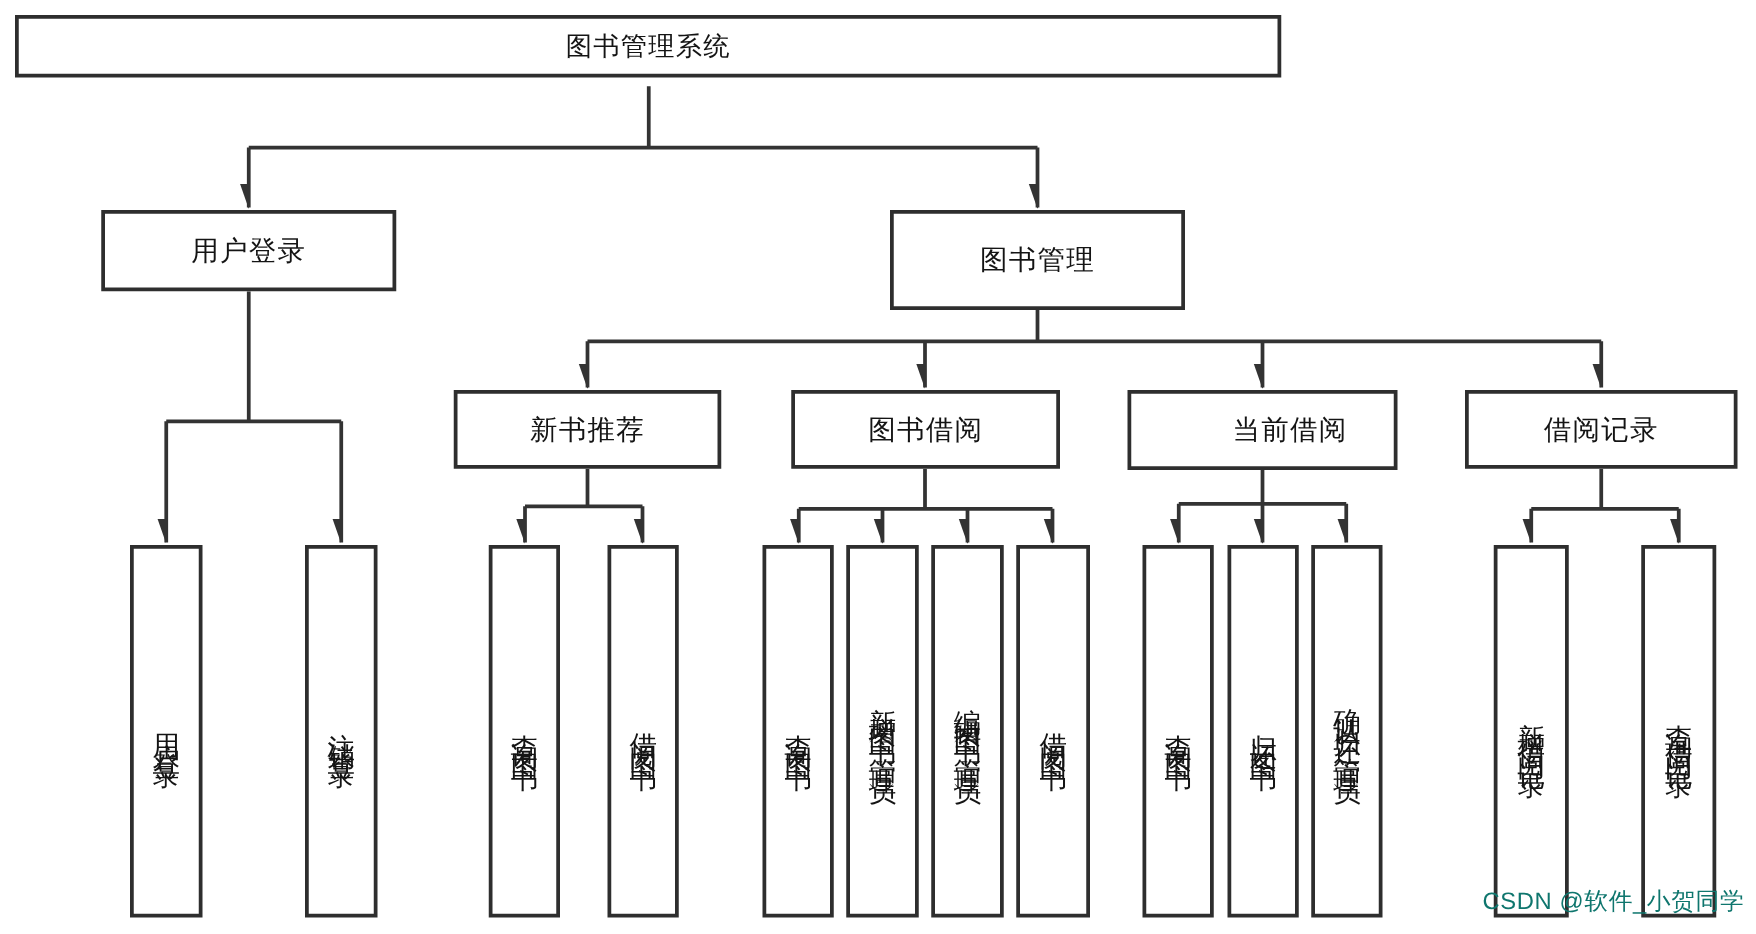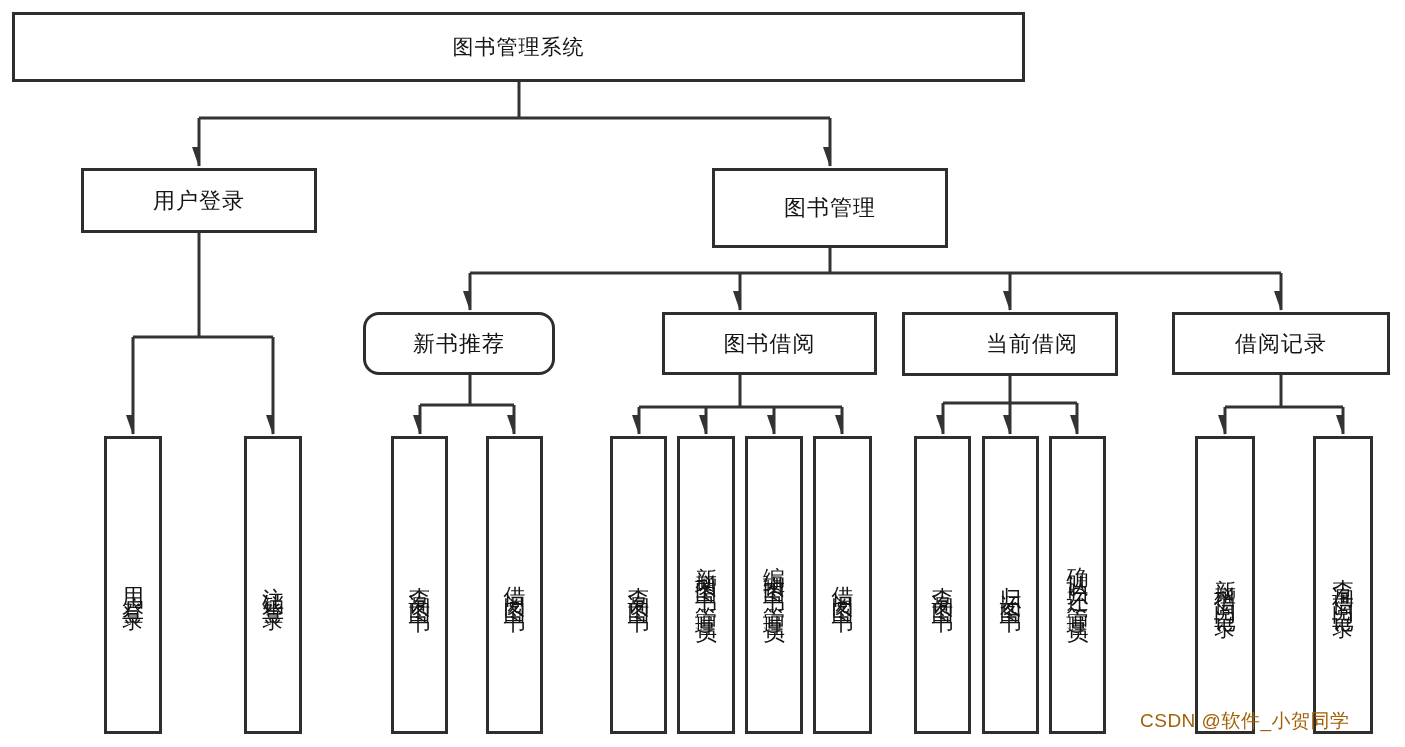--- a/index.html
+++ b/index.html
@@ -15,22 +15,22 @@
     color:#141414;
   }
   .hbox{font-size:22px;letter-spacing:1px;}
   .title{font-size:21px;}
   .vbox span{
     writing-mode:vertical-rl;text-orientation:mixed;
     font-size:22px;letter-spacing:8px;line-height:1;
     white-space:nowrap;color:#141414;
   }
   #watermark{
-    position:absolute;left:1140px;top:708px;width:215px;
-    font-size:19px;color:#a16207;letter-spacing:0.5px;white-space:nowrap;
+    position:absolute;left:1186px;top:708px;width:215px;
+    font-size:19px;color:#0f766e;letter-spacing:0.5px;white-space:nowrap;
   }
 </style>
 </head>
 <body>
 
 <div id="stage">
 
   <svg id="connectors" viewBox="0 0 1405 747" xmlns="http://www.w3.org/2000/svg">
     <defs>
       <marker id="arr" orient="auto" markerUnits="userSpaceOnUse" markerWidth="24" markerHeight="18" refX="19" refY="0">
@@ -66,35 +66,35 @@
     <line x1="842" y1="407" x2="842" y2="434" stroke="#333333" stroke-width="3" marker-end="url(#arr)"></line>
 
     <line x1="943" y1="403" x2="943" y2="434" stroke="#333333" stroke-width="3" marker-end="url(#arr)"></line>
     <line x1="1010" y1="403" x2="1010" y2="434" stroke="#333333" stroke-width="3" marker-end="url(#arr)"></line>
     <line x1="1077" y1="403" x2="1077" y2="434" stroke="#333333" stroke-width="3" marker-end="url(#arr)"></line>
 
     <line x1="1225" y1="407" x2="1225" y2="434" stroke="#333333" stroke-width="3" marker-end="url(#arr)"></line>
     <line x1="1343" y1="407" x2="1343" y2="434" stroke="#333333" stroke-width="3" marker-end="url(#arr)"></line>
   </svg>
 
-  <div class="node hbox title" style="left:12px;top:12px;width:1013px;height:70px;">
+  <div class="node hbox title" style="left:12px;top:12px;width:1013px;height:50px;">
     <span>图书管理系统</span>
   </div>
 
   <div class="node hbox" style="left:81px;top:168px;width:236px;height:65px;">
     <span>用户登录</span>
   </div>
   <div class="node hbox" style="left:712px;top:168px;width:236px;height:80px;">
     <span>图书管理</span>
   </div>
 
-  <div class="node hbox" style="left:363px;top:312px;width:192px;height:63px;border-radius:16px;">
+  <div class="node hbox" style="left:363px;top:312px;width:214px;height:63px;">
     <span>新书推荐</span>
   </div>
-  <div class="node hbox" style="left:633px;top:312px;width:215px;height:63px;margin-left:29px;">
+  <div class="node hbox" style="left:633px;top:312px;width:215px;height:63px;">
     <span>图书借阅</span>
   </div>
   <div class="node hbox" style="left:902px;top:312px;width:216px;height:64px;padding-left:44px;">
     <span>当前借阅</span>
   </div>
   <div class="node hbox" style="left:1172px;top:312px;width:218px;height:63px;">
     <span>借阅记录</span>
   </div>
 
   <div class="node vbox" style="left:104px;top:436px;width:58px;height:298px;">

